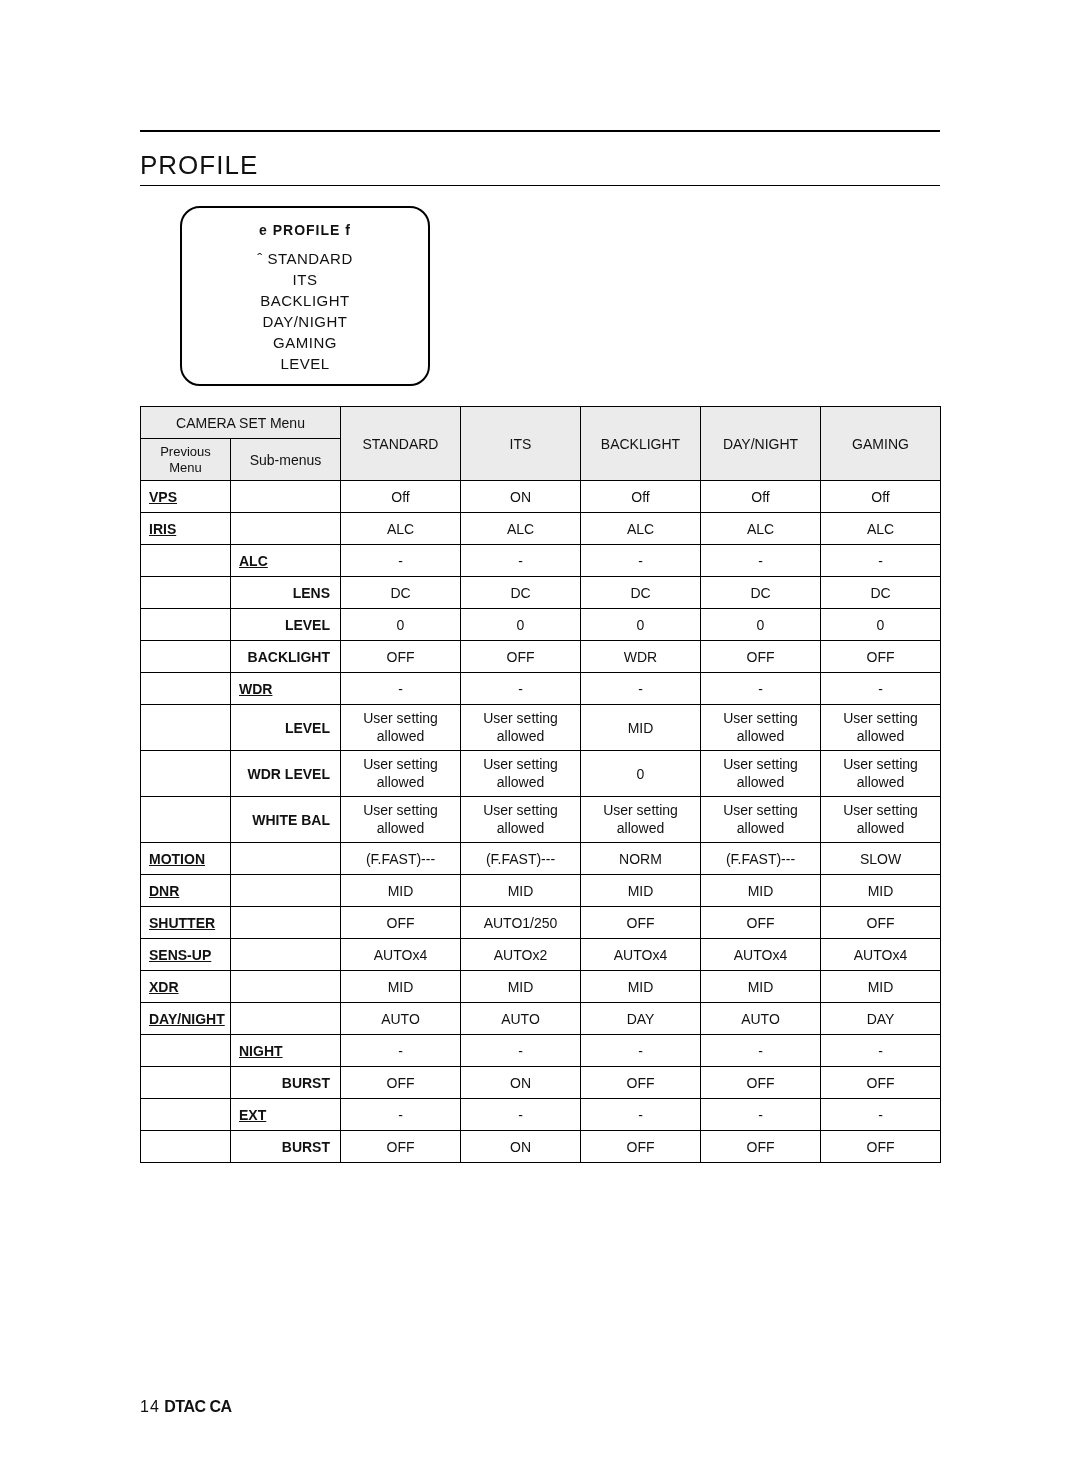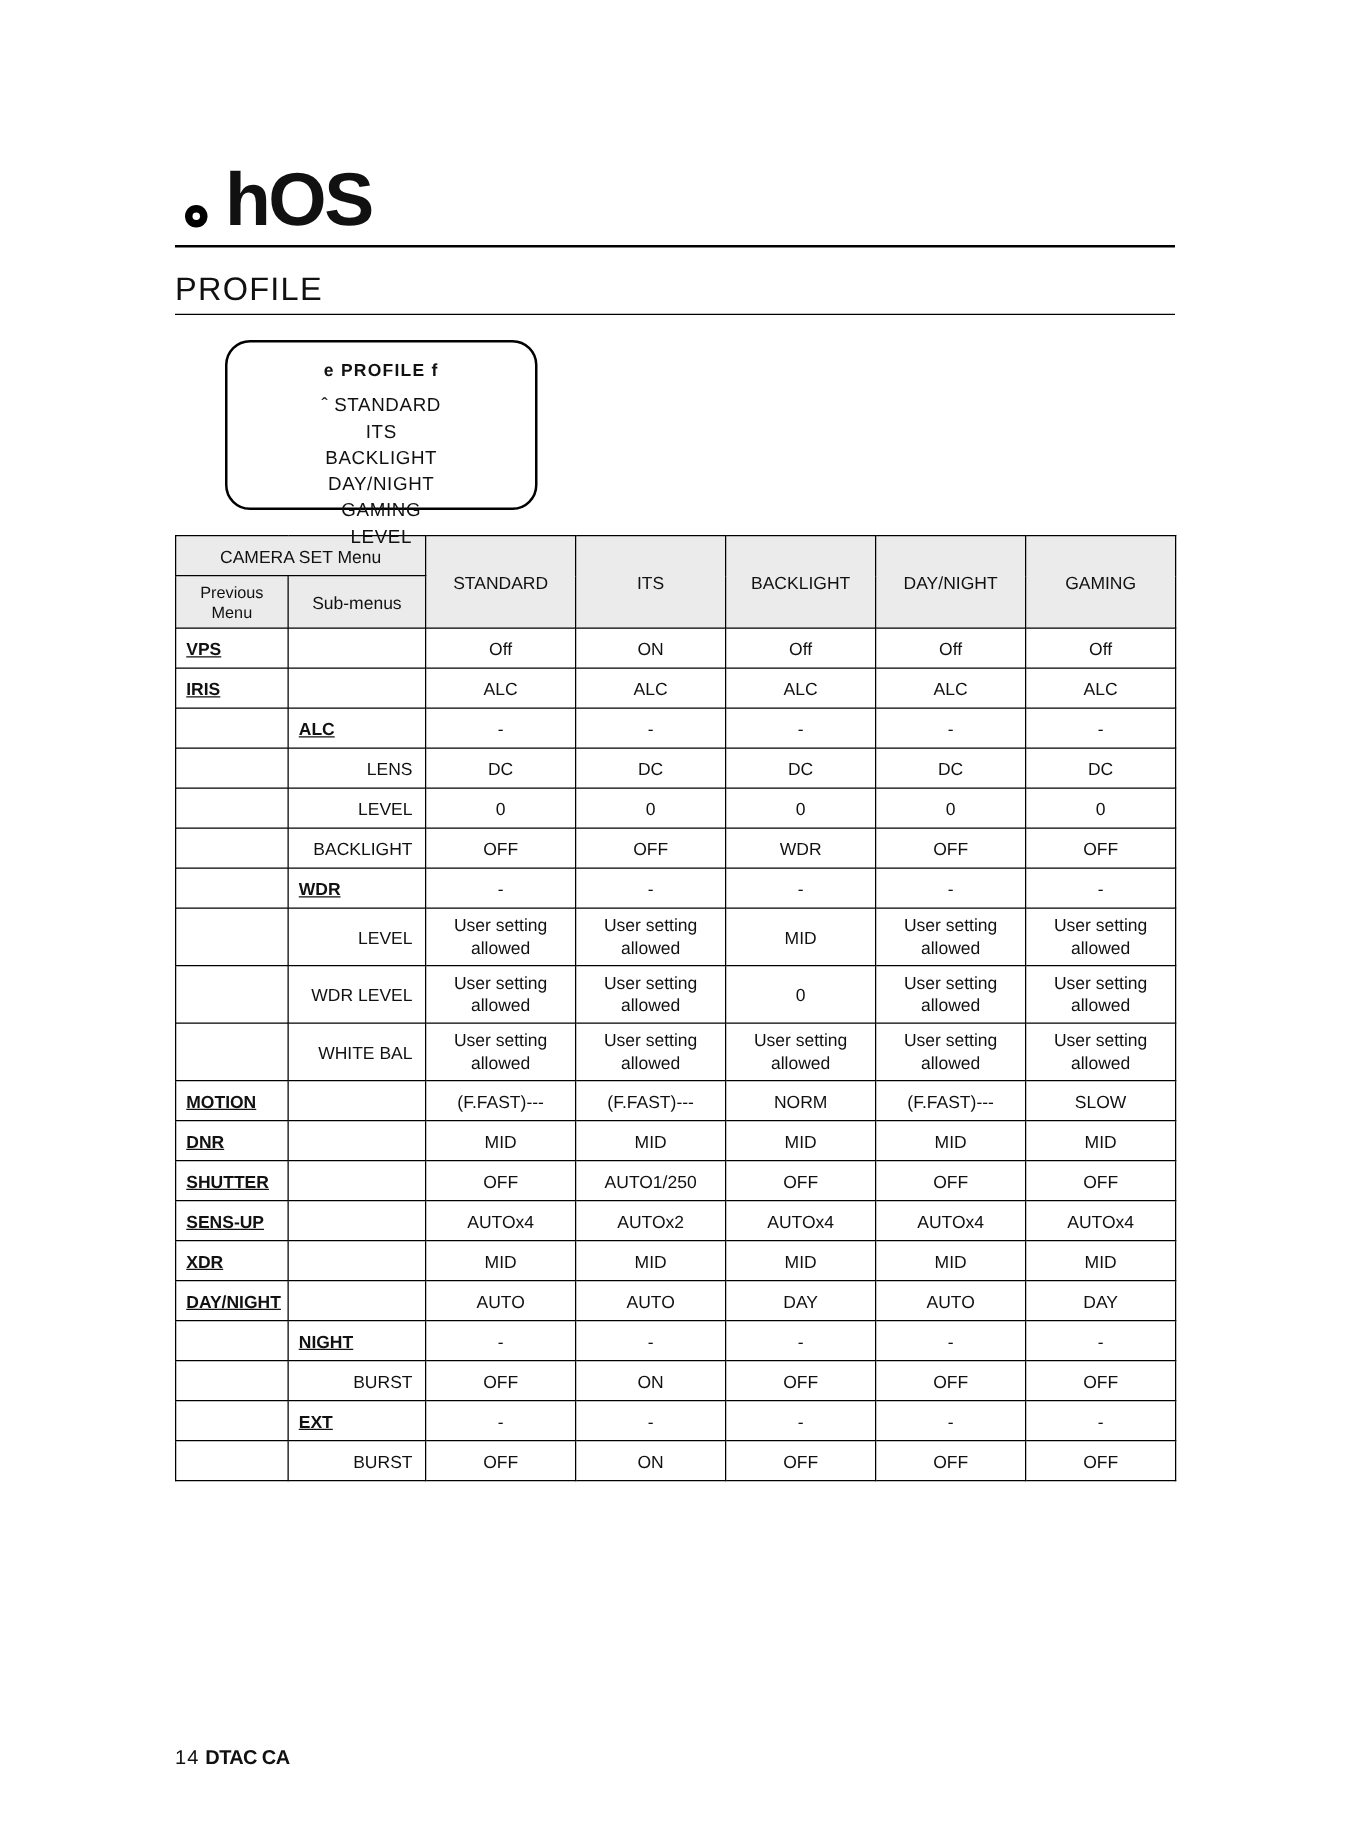--- a/index.html
+++ b/index.html
@@ -44,21 +44,21 @@
     margin: 0;
   }
   .section-title {
     font-size: 26px;
     font-weight: 400;
     letter-spacing: 1px;
     margin: 18px 0 4px 0;
   }
   .osd-box {
     width: 250px;
-    height: 136px;
+    height: 180px;
     border: 2px solid #000;
     border-radius: 20px;
     margin: 20px 0 20px 40px;
     padding: 14px 18px;
     box-sizing: border-box;
     font-size: 15px;
     text-align: center;
   }
   .osd-title-row {
     font-weight: 600;
@@ -99,21 +99,21 @@
     line-height: 1.2;
     font-weight: 400;
   }
   table.settings .hdr-shade {
     background: #ebebeb;
     font-weight: 400;
   }
   table.settings .sub-col {
     text-align: right;
     padding-right: 10px;
-    font-weight: 400;
+    font-weight: 700;
   }
   table.settings .main-col {
     text-align: left;
     padding-left: 8px;
     font-weight: 600;
     text-decoration: underline;
   }
   col.c-prev { width: 90px; }
   col.c-sub  { width: 110px; }
   col.c-data { width: 120px; }
@@ -125,27 +125,20 @@
     font-size: 16px;
     text-align: center;
   }
   .footer .pn { font-weight: 400; letter-spacing: 1px; }
   .footer .ft { font-weight: 900; letter-spacing: -0.5px; }
 </style>
 </head>
 <body>
 
 <div class="page">
-  <div class="head-row">
-    <svg class="head-icon" width="34" height="34" viewBox="0 0 34 34">
-      <circle cx="17" cy="13" r="9" fill="#000"></circle>
-      <circle cx="17" cy="13" r="3" fill="#fff"></circle>
-    </svg>
-    <div class="head-title">hOS</div>
-  </div>
   <hr class="rule-thick">
   <div class="section-title">PROFILE</div>
   <hr class="rule-thin">
 
   <div class="osd-box">
     <div class="osd-title-row">
       <span>e</span>
       <span>PROFILE</span>
       <span>f</span>
     </div>

